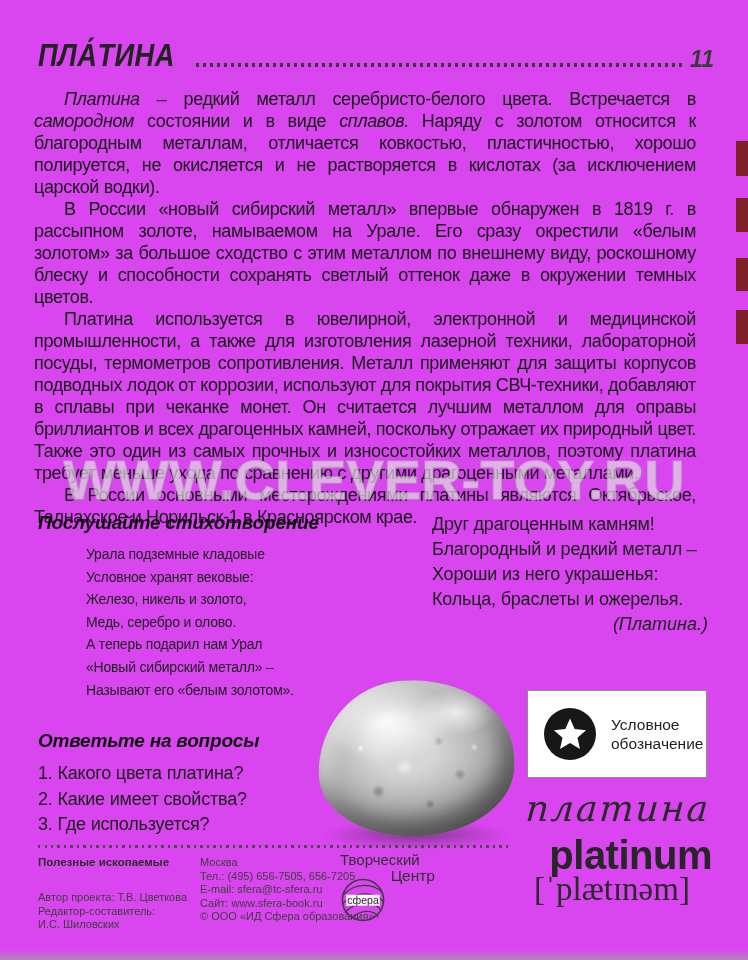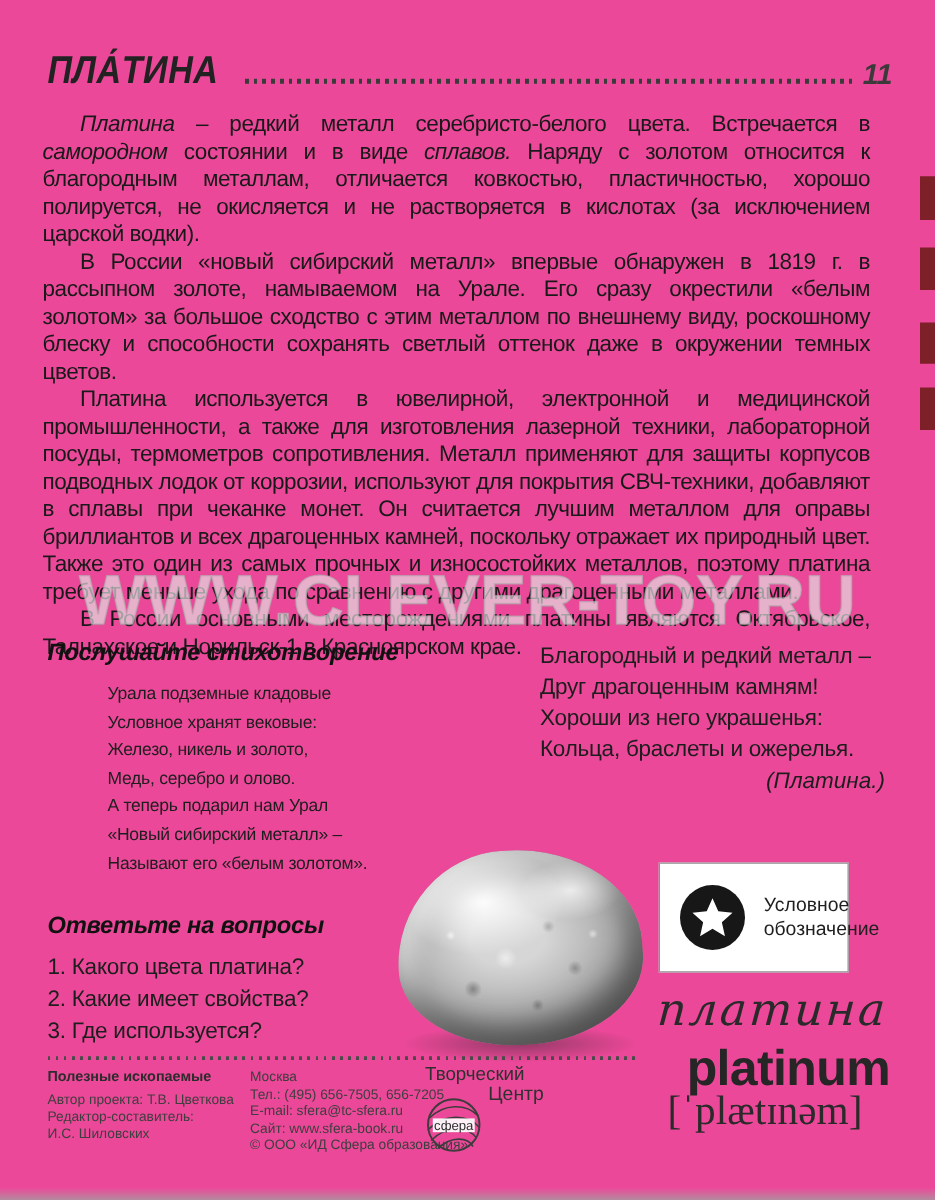--- a/index.html
+++ b/index.html
@@ -1,19 +1,19 @@
 <!DOCTYPE html>
 <html lang="ru"><head>
 <meta charset="utf-8">
 <style>
   * { margin:0; padding:0; box-sizing:border-box; }
   html,body { background:#e8e8e8; }
   .page {
     position:relative; width:748px; height:960px; margin:0 auto;
-    background:#ec4899; overflow:hidden;
+    background:#d946ef; overflow:hidden;
     font-family:"Liberation Sans", sans-serif; color:#1d1d1d;
   }
 
   
   .title-row { display:flex; align-items:flex-end; margin:34px 34px 0 38px; height:40px; }
   .title {
     font-size:31px; font-weight:bold; font-style:italic;
     letter-spacing:0.5px; color:#222;
     transform:scaleX(0.88); transform-origin:left bottom; white-space:nowrap;
   }
@@ -70,21 +70,21 @@
       radial-gradient(circle 4px at 56% 80%, rgba(30,30,30,0.30), transparent 5px),
       radial-gradient(circle 5px at 72% 62%, rgba(40,40,40,0.30), transparent 6px),
       radial-gradient(circle 4px at 62% 40%, rgba(50,50,50,0.25), transparent 5px),
       radial-gradient(circle 8px at 44% 55%, rgba(255,255,255,0.55), transparent 9px),
       radial-gradient(circle 3px at 22% 42%, rgba(255,255,255,0.65), transparent 4px),
       radial-gradient(circle 3px at 80% 45%, rgba(255,255,255,0.5), transparent 4px);
   }
 
   
   .legend-box {
-    position:absolute; left:527px; top:690px; width:152px; height:88px;
+    position:absolute; left:527px; top:690px; width:180px; height:88px;
     border:1.5px solid #8f8f8f; background:#fff;
     display:flex; align-items:center; padding:0 10px 0 16px; gap:15px;
   }
   .star-circle {
     width:52px; height:52px; border-radius:50%; background:#171717; flex:0 0 auto;
     display:flex; align-items:center; justify-content:center;
   }
   .star-circle svg { width:38px; height:38px; display:block; }
   .legend-label { font-size:15.5px; line-height:19px; color:#1f1f1f; width:100px; }
 
@@ -102,21 +102,21 @@
     position:absolute; left:512px; top:871px; width:200px; text-align:center;
     font-family:Liberation Serif, serif; font-size:33px; color:#2a2a2a;
   }
 
   
   .footer { position:absolute; left:38px; top:845px; width:472px; }
   .footer-dots { height:3px; background:repeating-linear-gradient(90deg,#4a4a4a 0 2.2px, transparent 2.2px 6.5px); }
   .footer-cols { display:flex; margin-top:8px; }
   .fcol1 { width:162px; }
   .fcol2 { width:200px; }
-  .f-series { font-size:11.5px; font-weight:bold; color:#2c2c2c; margin-bottom:6px; }
+  .f-series { font-size:11.5px; font-weight:bold; color:#2c2c2c; margin-bottom:23px; }
   .f-line { font-size:11px; line-height:13.5px; color:#3e3e3e; }
   .publisher { position:absolute; left:340px; top:852px; width:95px; height:72px; }
   .pub-line1 { font-size:15px; color:#303030; line-height:16px; }
   .pub-line2 { font-size:15.5px; color:#303030; line-height:16px; text-align:right; }
   .logo-svg { position:absolute; left:0; top:25px; width:46px; height:46px; }
 
   
   .bleed { position:absolute; right:0; width:12px; background:#7d2027; z-index:8; }
   .bleed-1 { top:141px; height:35px; }
   .bleed-2 { top:198px; height:34px; }
@@ -152,22 +152,22 @@
     <div class="vline">Урала подземные кладовые</div>
     <div class="vline">Условное хранят вековые:</div>
     <div class="vline">Железо, никель и золото,</div>
     <div class="vline">Медь, серебро и олово.</div>
     <div class="vline">А теперь подарил нам Урал</div>
     <div class="vline">«Новый сибирский металл» –</div>
     <div class="vline">Называют его «белым золотом».</div>
   </section>
 
   <section class="riddle">
+    <div class="vline">Друг драгоценным камням!</div>
     <div class="vline">Благородный и редкий металл –</div>
-    <div class="vline">Друг драгоценным камням!</div>
     <div class="vline">Хороши из него украшенья:</div>
     <div class="vline">Кольца, браслеты и ожерелья.</div>
     <div class="answer">(Платина.)</div>
   </section>
 
   <section class="questions">
     <div class="sec-heading">Ответьте на вопросы</div>
     <div class="q">1. Какого цвета платина?</div>
     <div class="q">2. Какие имеет свойства?</div>
     <div class="q">3. Где используется?</div>

